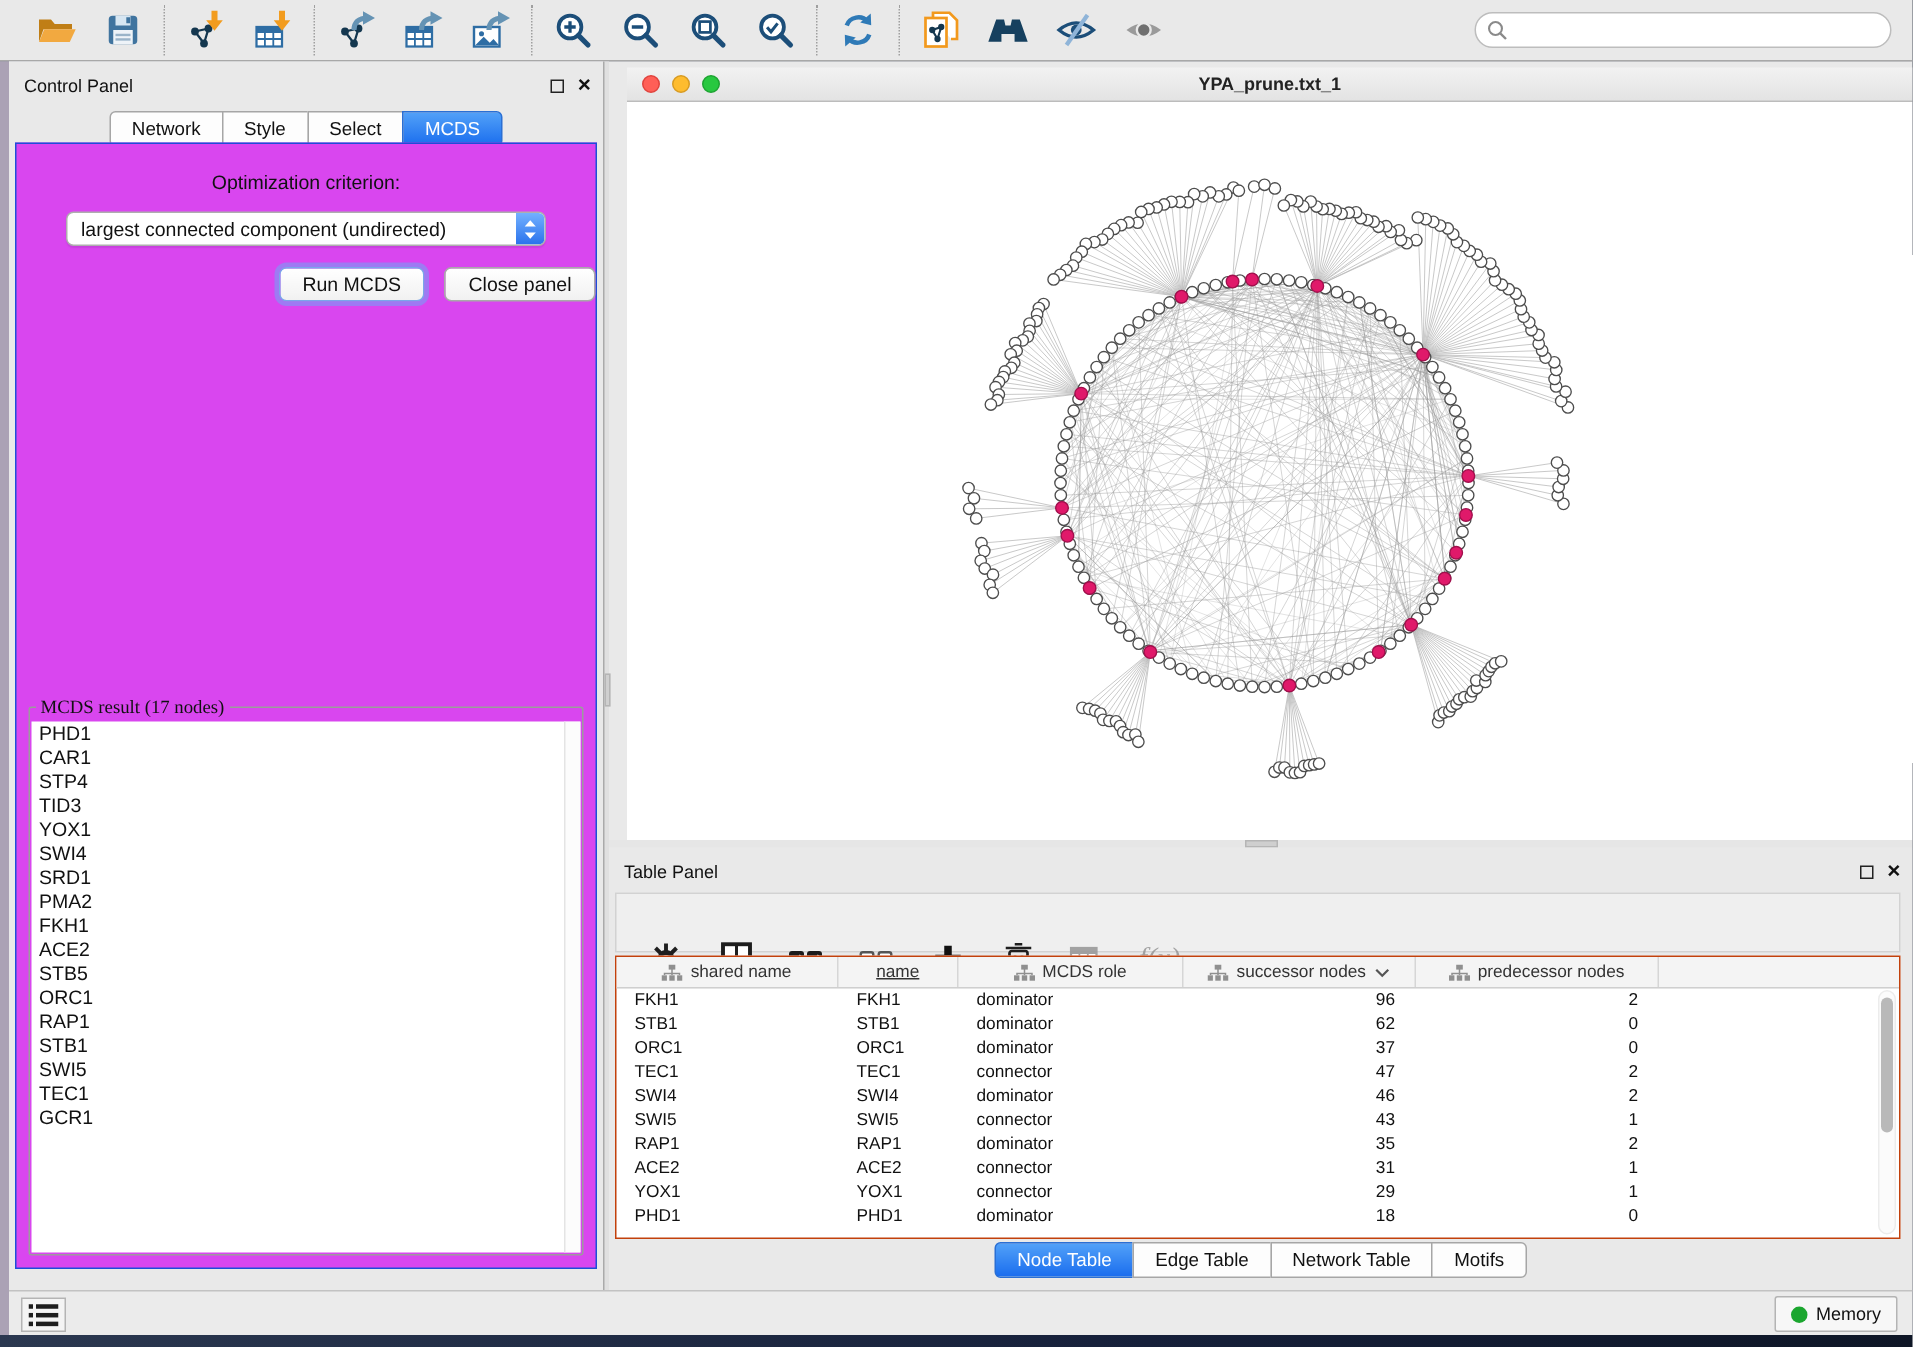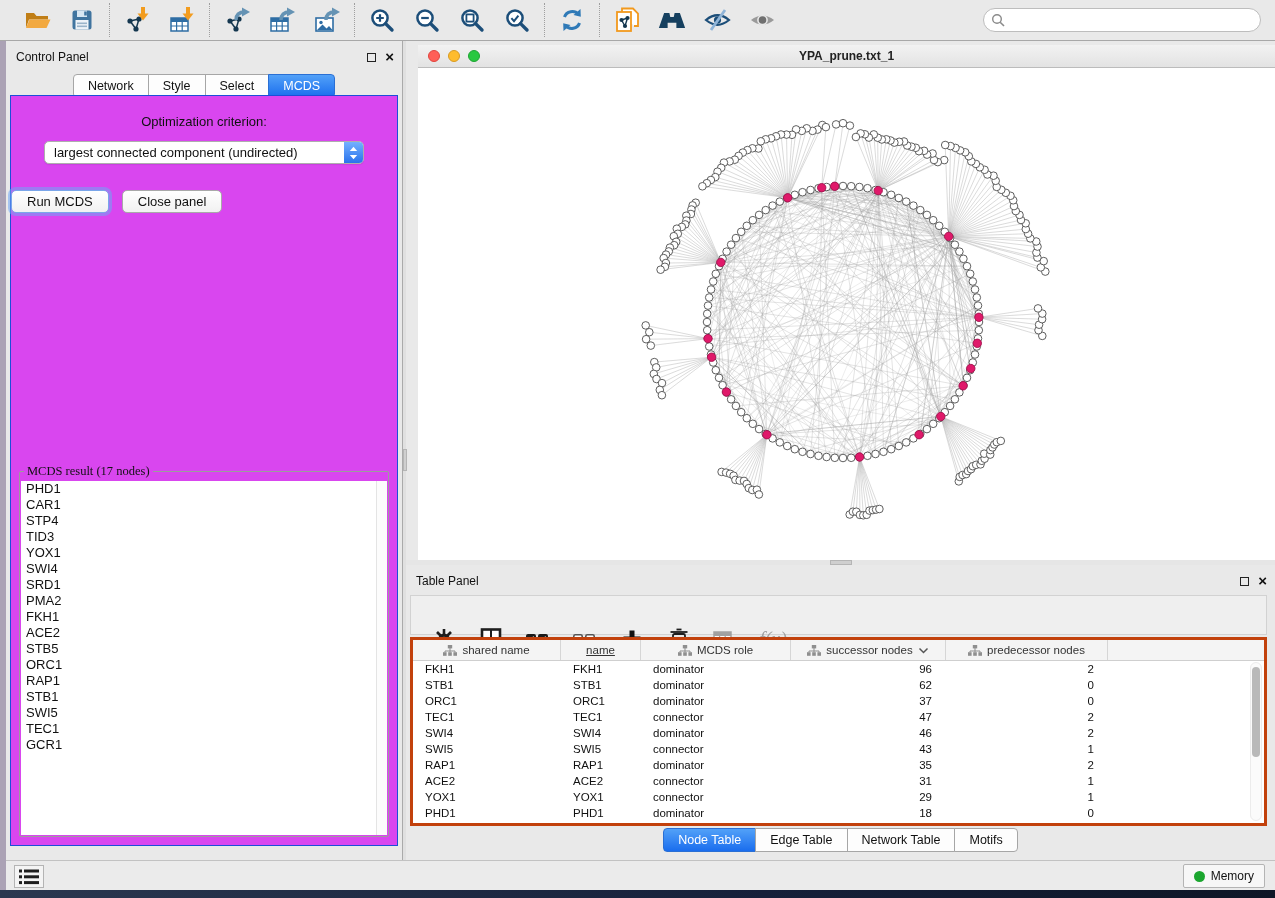--- a/index.html
+++ b/index.html
@@ -29,21 +29,21 @@
   .cp-tabs { position:absolute; top:33px; left:0; right:0; display:flex; justify-content:center; }
   .tab { height:21px; padding:11px 14px; display:flex; align-items:center; background:#fdfdfd; border:1px solid #a6a6a6; font-size:12.5px; color:#111; margin-left:-1px; }
   .tab:first-child { border-radius:4px 0 0 4px; margin-left:0; }
   .tab:last-child { border-radius:0 4px 4px 0; }
   .tab.active { background:linear-gradient(#52a1f8,#1a6dee); color:#fff; border-color:#2a6fd4; }
   .cp-body { position:absolute; top:54px; left:4px; right:4px; bottom:14px; background:#d946ef; border:1px solid #1d4ed8; }
   .crit-label { margin-top:18px; text-align:center; font-size:13px; color:#111; }
   .mac-select { margin:12px auto 0 auto; width:320px; height:23px; background:#fff; border:1px solid #aeaeae; border-radius:5px; display:flex; align-items:center; overflow:hidden; box-shadow:0 1px 1px rgba(0,0,0,.08); }
   .mac-select .val { flex:1; font-size:13px; padding-left:9px; color:#111; white-space:nowrap; }
   .mac-select .stepper { width:19px; height:100%; background:linear-gradient(#73b1ff,#2a72ec); display:flex; flex-direction:column; align-items:center; justify-content:center; gap:2px; }
-  .btn-row { margin-top:26px; display:flex; justify-content:flex-start; gap:13px; }
+  .btn-row { margin-top:14px; display:flex; justify-content:flex-end; gap:13px; }
   .mac-btn { height:23px; padding:0 15px; font-size:13px; font-family:"Liberation Sans",sans-serif; color:#111; background:linear-gradient(#ffffff,#f1f1f1); border:1px solid #a9a9a9; border-radius:5px; }
   .mac-btn.focused { box-shadow:0 0 0 3px rgba(110,165,245,.55); border-color:#7aa6ea; }
   .result-group { position:absolute; left:8px; right:8px; top:368px; bottom:8px; border:1px solid #9c9c9c; border-radius:2px; padding:0; }
   .result-group legend { font-size:12.5px; color:#111; margin-left:4px; padding:0 3px;font-family:Liberation Serif, serif; }
   .result-list { position:absolute; left:1px; right:1px; top:2px; bottom:1px; background:#fff; overflow:hidden; }
   .result-scroll { position:absolute; right:0; top:0; bottom:0; width:11px; background:#fcfcfc; border-left:1px solid #e4e4e4; }
   .result-item { font-size:13px; color:#111; line-height:16px; padding-left:5px; }
 
   
   .v-split { position:absolute; left:396px; width:4px; top:0; bottom:0; background:#e0e0e0; border-left:1px solid #aaa; }
@@ -62,21 +62,21 @@
   .net-canvas { position:absolute; top:23px; left:0; right:0; bottom:0; background:#fff; }
   .h-split { position:absolute; top:519px; left:0; right:0; height:5px; background:#e6e6e6; }
   .h-split .grip { position:absolute; left:50%; top:0; width:22px; height:5px; margin-left:-11px; background:#cfcfcf; border:1px solid #b5b5b5; }
 
   
   .table-panel { position:absolute; top:524px; left:0; right:0; bottom:0; background:#e9e9e9; }
   .tp-toolbar { position:absolute; top:30px; left:4px; right:8px; height:40px; background:#efefef; border:1px solid #d2d2d2; display:flex; align-items:center; gap:21px; padding-left:20px; }
   .tp-btn { width:26px; height:26px; display:flex; align-items:center; justify-content:center;margin-top:48px; }
   .tp-btn.disabled { opacity:.9; }
   .fx-text { font-family:"Liberation Serif",serif; font-style:italic; font-size:20px; color:#9a9a9a; }
-  .tp-table-wrap { position:absolute; top:72px; left:4px; right:8px; bottom:34px; background:#fff; border:3px solid #c2410c; overflow:hidden; }
+  .tp-table-wrap { position:absolute; top:72px; left:4px; right:8px; bottom:34px; background:#fff; border:1px solid #c2410c; overflow:hidden; }
   .t-header { display:flex; height:21px; background:#f4f4f4; border-bottom:1px solid #cfcfcf; }
   .th { display:flex; align-items:center; justify-content:center; gap:5px; font-size:11.5px; color:#333; border-right:1px solid #d6d6d6; height:100%; }
   .t-row { display:flex; height:16px; align-items:center; }
   .td { font-size:11.5px; color:#111; padding-left:12px; white-space:nowrap; }
   .td.num { text-align:right; padding-left:0; padding-right:14px; }
   .tp-scrollbar { position:absolute; top:22px; right:2px; bottom:2px; width:12px; background:#fbfbfb; border:1px solid #ececec; border-radius:6px; }
   .tp-scrollbar .thumb { position:absolute; left:1px; right:1px; top:4px; height:90px; background:#b9b9b9; border-radius:5px; }
   .tp-tabs { position:absolute; bottom:8px; left:0; right:0; display:flex; justify-content:center; }
   .tp-tabs .tab { height:21px; font-size:12.5px; }
 

